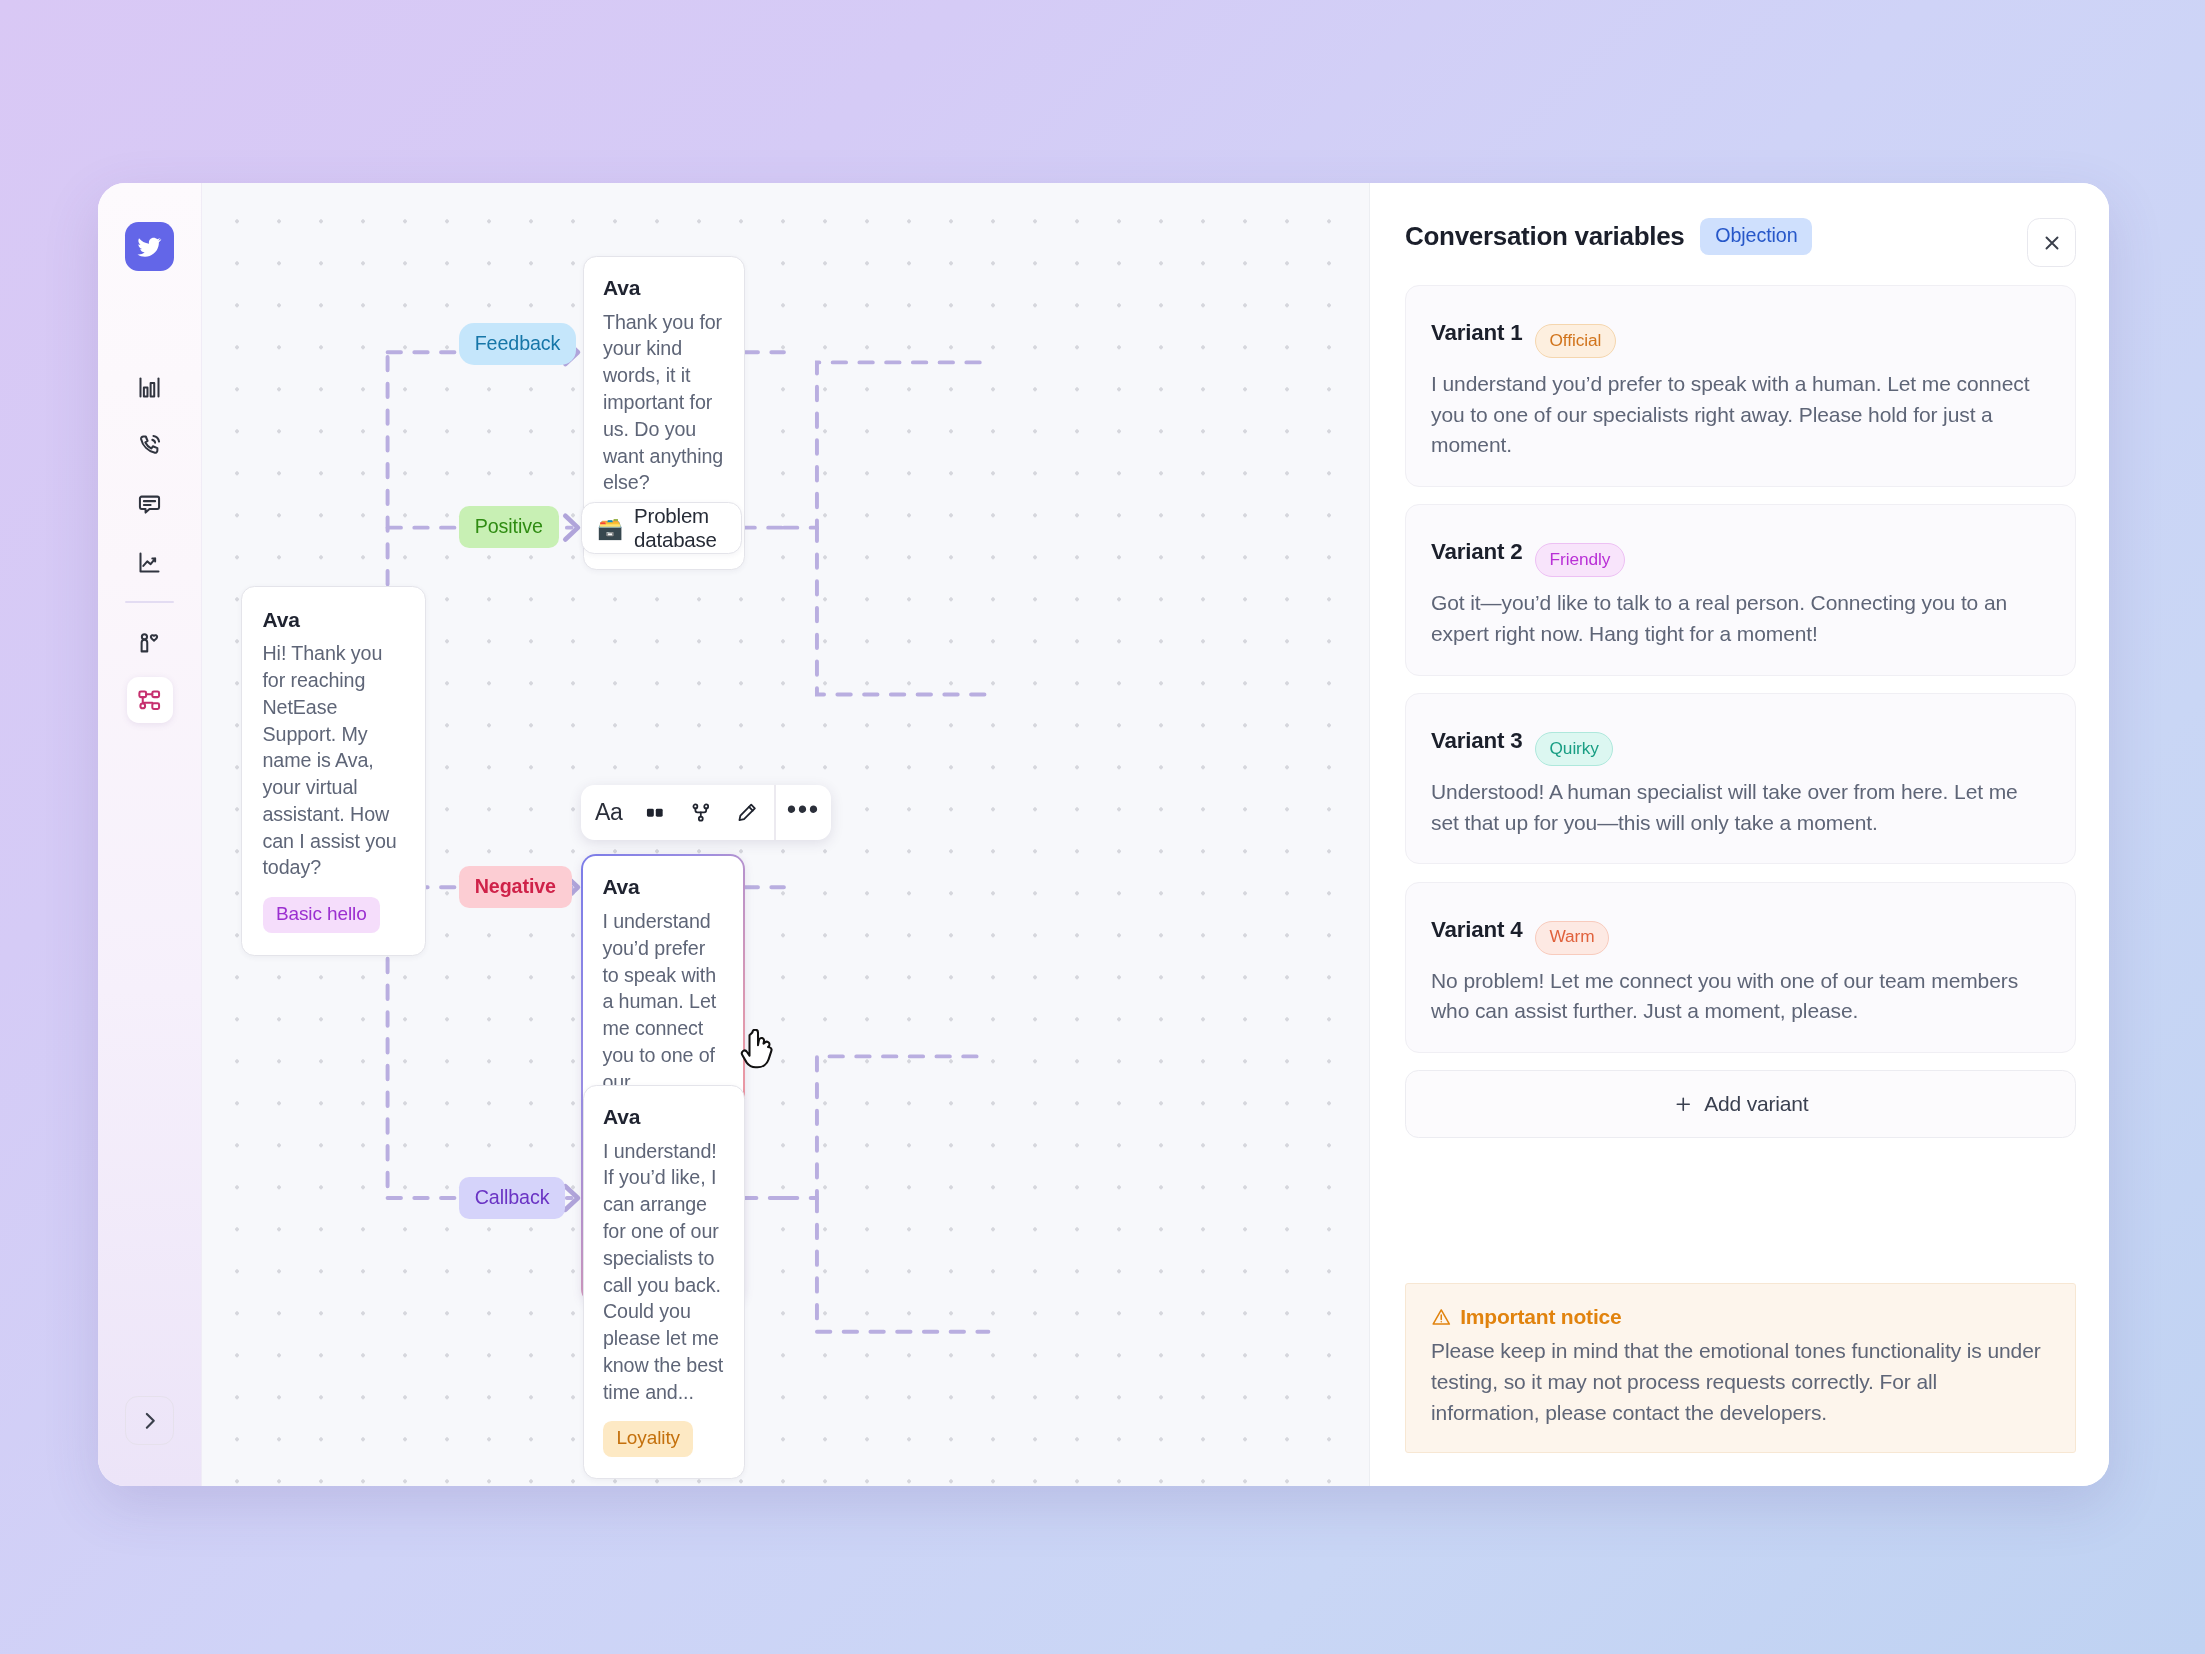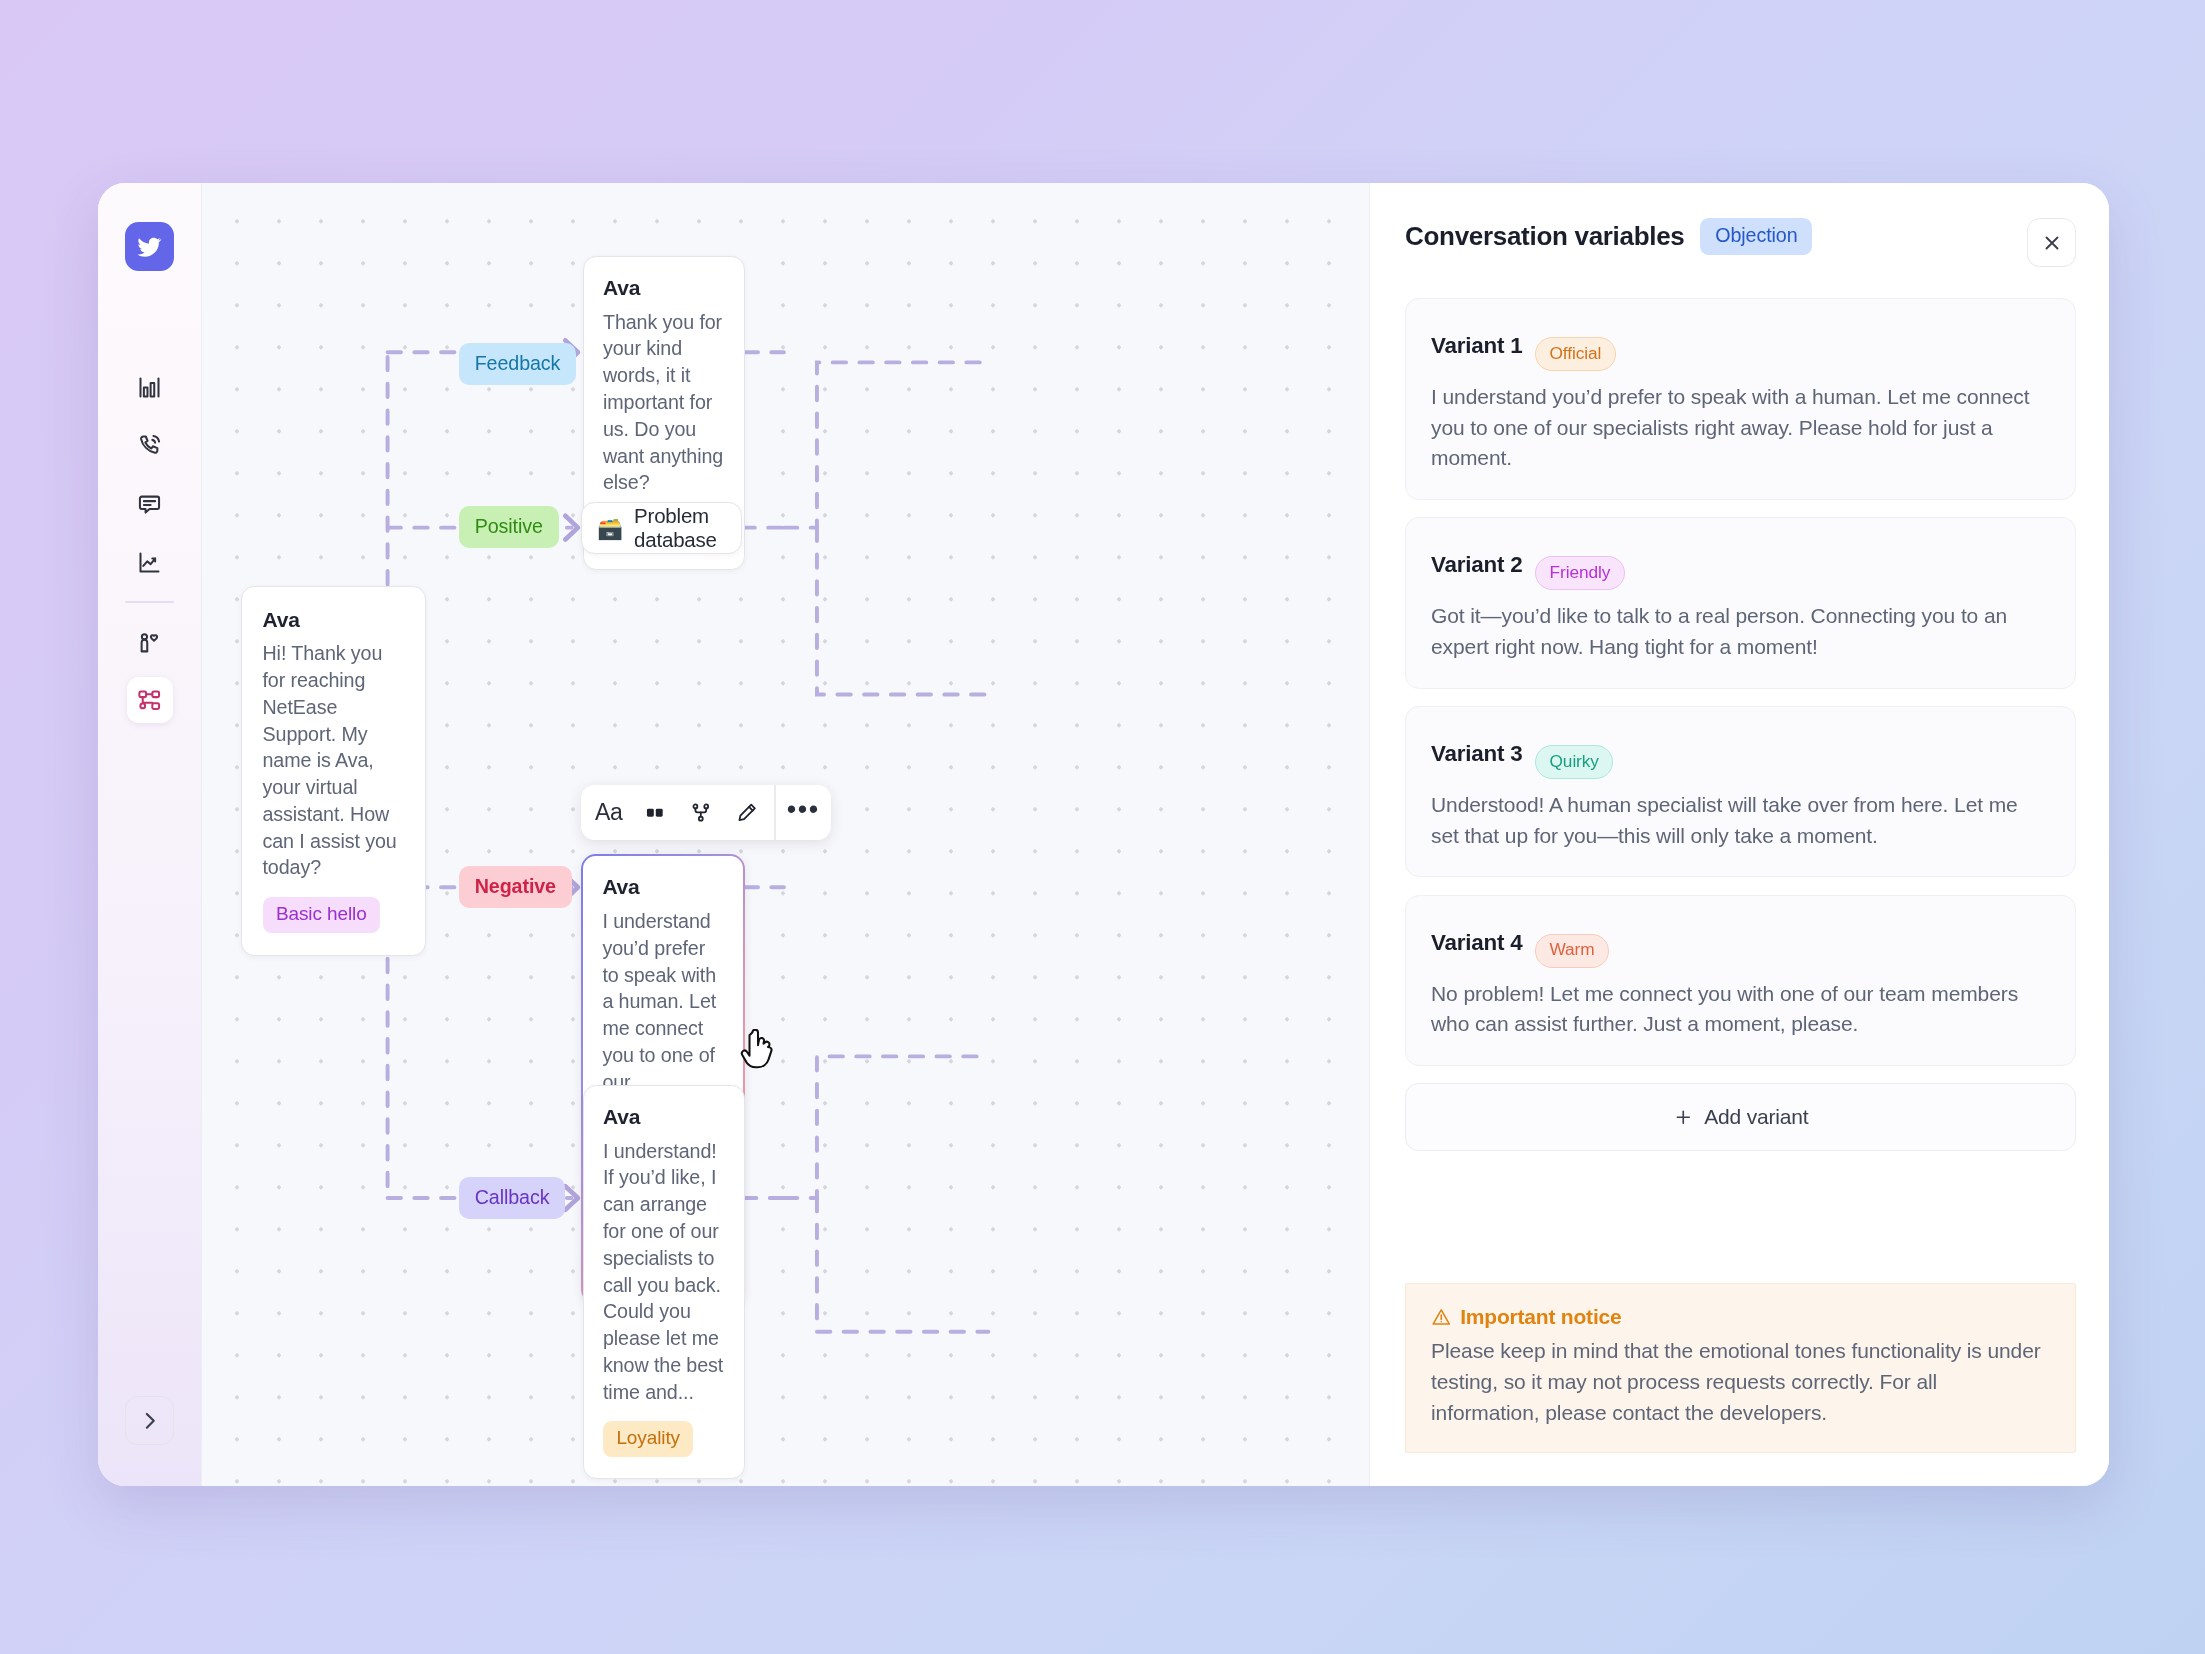--- a/index.html
+++ b/index.html
@@ -118,21 +118,21 @@
 
   .cursor-hand { position: absolute; pointer-events: none; }
 
   
   .panel {
     width: 740px; flex: 0 0 740px;
     background: #fff; border-left: 1.3px solid #eceef2;
     padding: 35px 33px 0 35px;
     display: flex; flex-direction: column; position: relative;
   }
-  .panel-head { display: flex; align-items: center; gap: 15.7px; margin-bottom: 43px; }
+  .panel-head { display: flex; align-items: center; gap: 15.7px; margin-bottom: 30px; }
   .panel-title { font-size: 26px; font-weight: 700; color: #1b1f2b; letter-spacing: -0.3px; }
   .panel-tag {
     background: #cfe0fd; color: #2657c9; font-size: 19.7px; font-weight: 500;
     padding: 6.3px 15px 7.9px; border-radius: 8.7px; letter-spacing: -0.1px;
   }
   .close-btn {
     position: absolute; right: 33px; top: 35px;
     width: 49px; height: 49px; border-radius: 12.6px;
     border: 1.3px solid #e8e8ee; background: #fff;
     display: flex; align-items: center; justify-content: center; cursor: pointer;
@@ -284,21 +284,21 @@
         <path d="M462 1275 l16 15 -16 15"></path>
       </g>
     </svg>
 
     <div class="node" style="left:39px; top:403px; width:185px; padding:20.5px 20.5px 22px;">
       <div class="nm">Ava</div>
       <div class="tx">Hi! Thank you for reaching NetEase Support. My name is Ava, your virtual assistant. How can I assist you today?</div>
       <span class="chip lilac">Basic hello</span>
     </div>
 
-    <div class="branch-label bl-feedback" style="left:257px; top:160px;">Feedback</div>
+    <div class="branch-label bl-feedback" style="left:257px; top:140px;border-radius:15px;">Feedback</div>
     <div class="branch-label bl-positive" style="left:257px; top:323px;">Positive</div>
     <div class="branch-label bl-negative" style="left:257px; top:683px;font-weight:bold;">Negative</div>
     <div class="branch-label bl-callback" style="left:257px; top:994px;">Callback</div>
 
     <div class="node" style="left:381px; top:73px; width:162px; padding:19px 19px 20.5px;">
       <div class="nm">Ava</div>
       <div class="tx">Thank you for your kind words, it it important for us. Do you want anything else?</div>
       <span class="chip amber">Loyality</span>
     </div>
 

